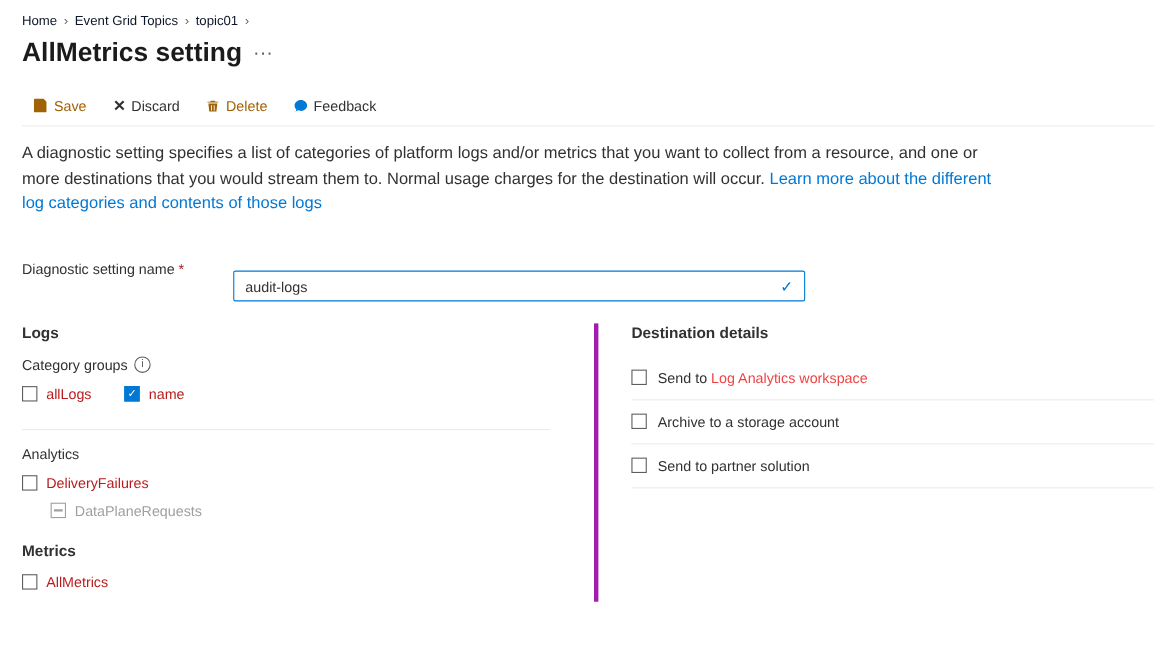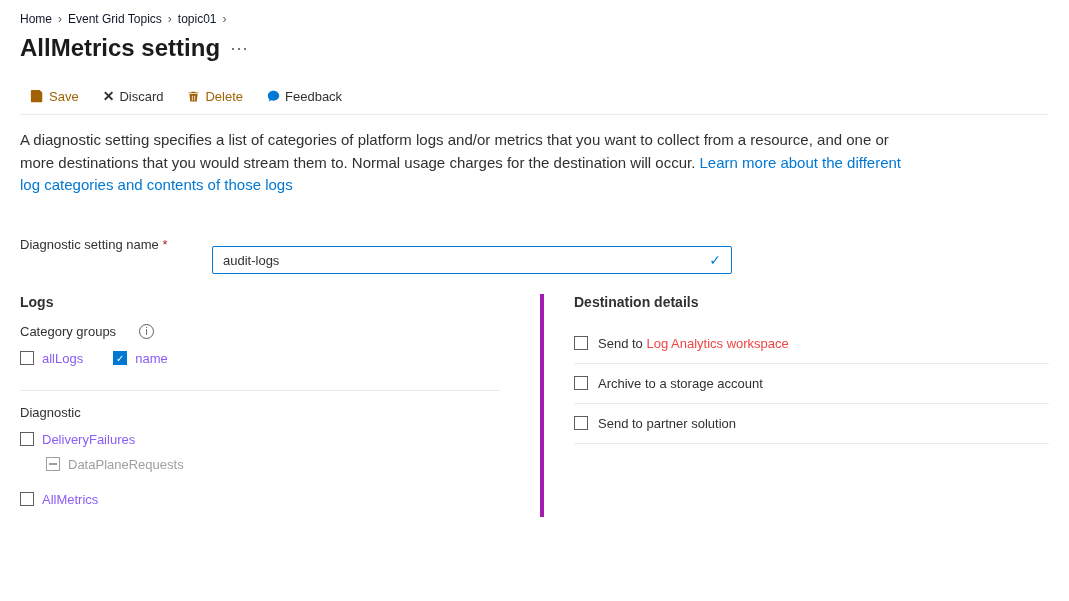--- a/index.html
+++ b/index.html
@@ -37,31 +37,31 @@
     
     
     .main-cols { display: flex; gap: 40px; }
     .left-col { flex: 0 0 480px; }
     .right-col { flex: 1; border-left: 4px solid #a21caf; padding-left: 30px; }
     
     
     .section-title { font-size: 14px; font-weight: 600; color: #323130; margin-bottom: 14px; }
     
     
-    .subsection-title { display: flex; align-items: flex-start; gap: 23px; font-size: 13px; color: #323130; margin-bottom: 12px; }
+    .subsection-title { display: flex; align-items: flex-start; gap: 6px; font-size: 13px; color: #323130; margin-bottom: 12px; }
     .info-icon { display: inline-flex; align-items: center; justify-content: center; width: 15px; height: 15px; border-radius: 50%; border: 1px solid #605e5c; font-size: 10px; color: #605e5c; cursor: pointer; }
     
     .checkbox-row { display: flex; align-items: center; gap: 8px; margin-bottom: 10px; cursor: pointer; }
     .checkbox-row.disabled { cursor: default; padding-left: 26px; }
     .checkbox { width: 14px; height: 14px; border: 1px solid #605e5c; background: #fff; display: inline-flex; align-items: center; justify-content: center; flex-shrink: 0; }
     .checkbox.checked { background: #0078d4; border-color: #0078d4; }
     .checkbox.checked::after { content: '✓'; color: #fff; font-size: 10px; }
     .checkbox.indeterminate { background: #fff; border-color: #a19f9d; }
     .checkbox.indeterminate::after { content: ''; width: 8px; height: 2px; background: #a19f9d; display: block; }
-    .checkbox-label { font-size: 13px; color: #8b5cf6; }
+    .checkbox-label { font-size: 13px; color: #b91c1c; }
     .checkbox-label.disabled-label { color: #a19f9d; }
     
     .category-groups-row { display: flex; gap: 30px; margin-bottom: 14px; }
     
     
     .section-divider { border: none; border-top: 1px solid #edebe9; margin: 14px 0; }
     
     
     .destination-item { display: flex; align-items: center; gap: 10px; padding: 12px 0; border-bottom: 1px solid #edebe9; }
     .destination-item:first-child { padding-top: 0; }
@@ -160,35 +160,36 @@
 
         <label class="checkbox-row">
           <span class="checkbox checked"></span>
           <span class="checkbox-label">name</span>
         </label>
       </div>
 
       <hr class="section-divider">
 
       <div class="subsection-title">
-        <span>Diagnostic</span>
+        <span>Analytics</span>
       </div>
 
       <label class="checkbox-row">
         <span class="checkbox"></span>
         <span class="checkbox-label">DeliveryFailures</span>
       </label>
 
 
       <label class="checkbox-row disabled">
         <span class="checkbox indeterminate"></span>
         <span class="checkbox-label disabled-label">DataPlaneRequests</span>
       </label>
 
       <div class="metrics-section">
+        <div class="section-title">Metrics</div>
         <label class="checkbox-row">
           <span class="checkbox"></span>
           <span class="checkbox-label">AllMetrics</span>
         </label>
       </div>
     </div>
 
     <div class="right-col">
       <div class="section-title">Destination details</div>
 

